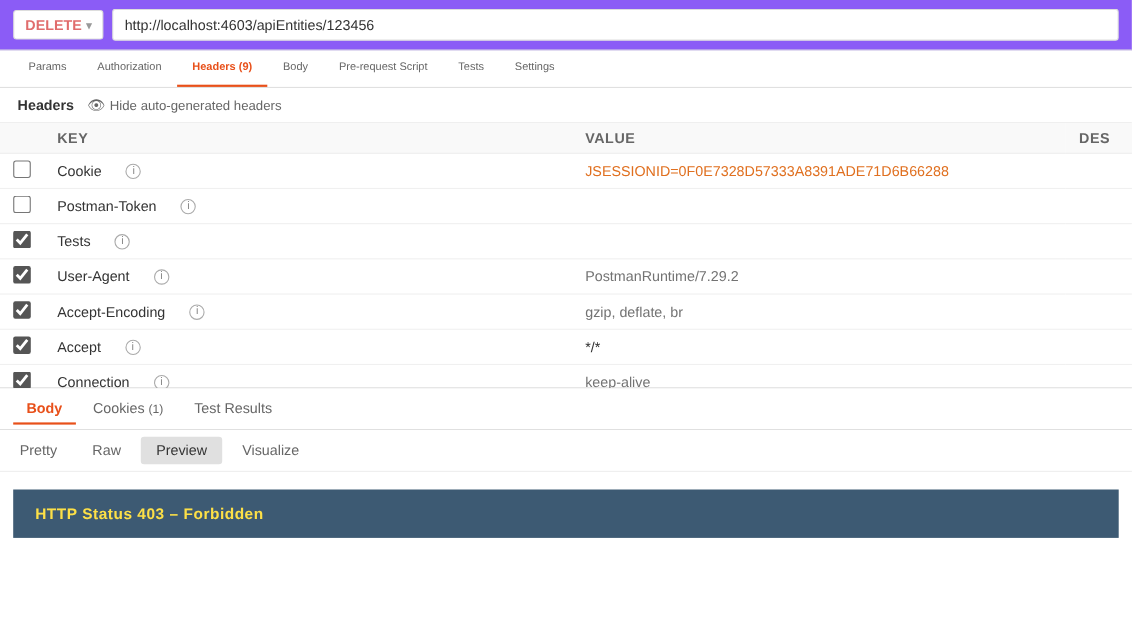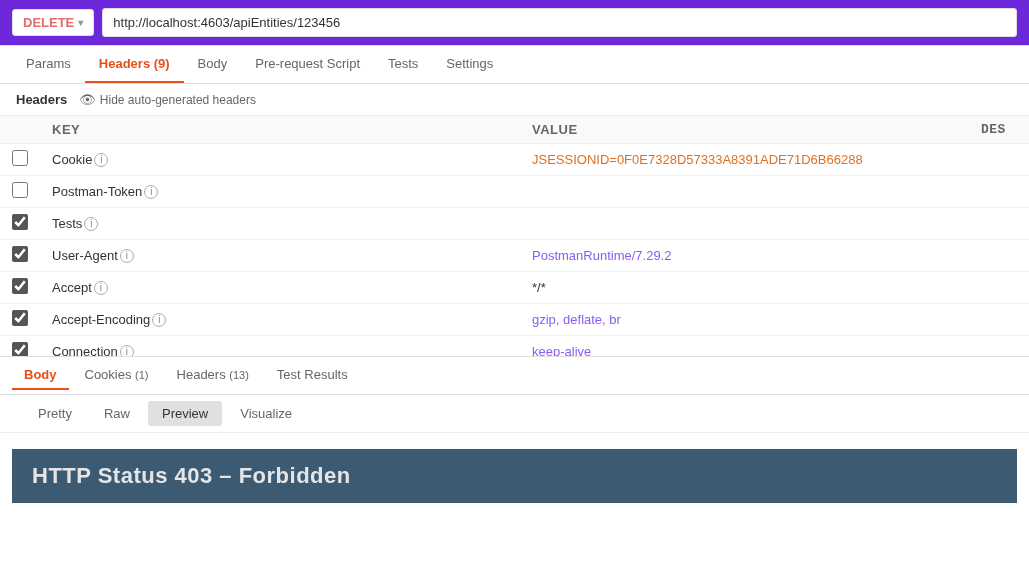--- a/index.html
+++ b/index.html
@@ -3,21 +3,21 @@
   <meta charset="utf-8">
   <style>
     * { box-sizing: border-box; margin: 0; padding: 0; }
     body { font-family: -apple-system, BlinkMacSystemFont, 'Segoe UI', sans-serif; font-size: 13px; background: #fff; color: #333; }
 
     
     .top-bar {
       display: flex;
       align-items: center;
       padding: 8px 12px;
-      background: #6d28d9;
+      background: #8b5cf6;
       border-bottom: 1px solid #ddd;
       gap: 8px;
     }
     .method-selector {
       display: flex;
       align-items: center;
       gap: 4px;
       background: #fff;
       border: 1px solid #ddd;
       border-radius: 3px;
@@ -45,21 +45,21 @@
     .request-tabs {
       display: flex;
       align-items: center;
       padding: 0 12px;
       border-bottom: 1px solid #e0e0e0;
       background: #fff;
     }
     .req-tab {
       padding: 10px 14px;
       cursor: pointer;
-      font-size: 13px;
+      font-size: 10px;
       color: #666;
       border-bottom: 2px solid transparent;
       white-space: nowrap;
     }
     .req-tab.active {
       color: #e8501a;
       border-bottom: 2px solid #e8501a;
       font-weight: 700;
     }
 
@@ -107,43 +107,43 @@
       border-bottom: 1px solid #f0f0f0;
     }
     .headers-table tbody td {
       padding: 6px 12px;
       font-size: 13px;
       vertical-align: middle;
     }
     .col-check { width: 40px; }
     .col-key { width: 480px; }
     .col-value { flex: 1; }
-    .col-desc { width: 60px; font-family: Liberation Mono, monospace; }
+    .col-desc { width: 60px; }
 
     .key-cell {
       display: flex;
       align-items: center;
-      gap: 2px;
+      gap: 22px;
       text-align: center;
     }
     .key-name { color: #333; }
     .info-icon {
       width: 14px; height: 14px;
       border-radius: 50%;
       border: 1px solid #aaa;
       display: inline-flex;
       align-items: center;
       justify-content: center;
       font-size: 10px;
       color: #888;
       cursor: pointer;
     }
     .value-blue { color: #0077cc; }
     .value-orange { color: #e07020; }
-    .value-teal { color: #8b5cf6; }
+    .value-teal { color: #737373; }
 
     
     .cb {
       width: 16px; height: 16px;
       cursor: pointer;
       accent-color: #555;
     }
 
     
     .table-wrapper {
@@ -176,21 +176,21 @@
     .badge {
       display: inline-block;
       font-size: 11px;
       color: #666;
     }
 
     
     .view-tabs {
       display: flex;
       align-items: center;
-      padding: 6px 24px;
+      padding: 6px 4px;
       gap: 4px;
       border-bottom: 1px solid #eee;
       background: #fff;
     }
     .view-tab {
       padding: 5px 14px;
       cursor: pointer;
       font-size: 13px;
       color: #666;
       border-radius: 3px;
@@ -204,43 +204,44 @@
     }
 
     
     .response-body {
       background: #fff;
       padding: 0;
       min-height: 80px;
     }
     .http-status-banner {
       background: #3d5a73;
-      color: #e5e5e5;
+      color: #fde047;
       padding: 14px 20px;
-      font-size: 22px;
+      font-size: 14px;
       font-weight: 700;
       letter-spacing: 0.5px;
       margin: 16px 12px 0;
       display: block;
     }
   </style>
 </head>
 <body>
 
 <div class="top-bar">
   <div class="method-selector">
     <span>DELETE</span>
     <span class="chevron">▾</span>
   </div>
   <input class="url-bar" type="text" value="http://localhost:4603/apiEntities/123456" style="">
 </div>
 
 <div class="request-tabs">
 
 <div class="req-tab">Params</div>
+    <div class="req-tab">Authorization</div>
     <div class="req-tab active">Headers (9)</div>
     <div class="req-tab">Body</div>
     <div class="req-tab">Pre-request Script</div>
     <div class="req-tab">Tests</div>
     <div class="req-tab">Settings</div>
   </div>
 
 <div class="headers-toolbar">
   <span class="headers-toolbar-label">Headers</span>
   <div class="hide-btn">
@@ -311,38 +312,38 @@
       </td>
       <td class="col-value value-teal">PostmanRuntime/7.29.2</td>
       <td class="col-desc"></td>
     </tr>
         <tr>
       <td class="col-check">
         <input type="checkbox" class="cb" checked="" style="">
       </td>
       <td class="col-key">
         <div class="key-cell">
+          <span class="key-name">Accept-Encoding</span>
+          <span class="info-icon">i</span>
+        </div>
+      </td>
+      <td class="col-value value-teal">gzip, deflate, br</td>
+      <td class="col-desc"></td>
+    </tr>
+        <tr>
+      <td class="col-check">
+        <input type="checkbox" class="cb" checked="" style="">
+      </td>
+      <td class="col-key">
+        <div class="key-cell">
           <span class="key-name">Accept</span>
           <span class="info-icon">i</span>
         </div>
       </td>
       <td class="col-value ">*/*</td>
-      <td class="col-desc"></td>
-    </tr>
-        <tr>
-      <td class="col-check">
-        <input type="checkbox" class="cb" checked="" style="">
-      </td>
-      <td class="col-key">
-        <div class="key-cell">
-          <span class="key-name">Accept-Encoding</span>
-          <span class="info-icon">i</span>
-        </div>
-      </td>
-      <td class="col-value value-teal">gzip, deflate, br</td>
       <td class="col-desc"></td>
     </tr>
         <tr>
       <td class="col-check">
         <input type="checkbox" class="cb" checked="" style="">
       </td>
       <td class="col-key">
         <div class="key-cell">
           <span class="key-name">Connection</span>
           <span class="info-icon">i</span>
@@ -351,21 +352,20 @@
       <td class="col-value value-teal">keep-alive</td>
       <td class="col-desc"></td>
     </tr>
       </tbody>
   </table>
 </div>
 
 <div class="response-tabs" id="response-tabs">
 <div class="res-tab active">Body</div>
     <div class="res-tab">Cookies <span class="badge">(1)</span></div>
-    <div class="res-tab">Headers <span class="badge">(13)</span></div>
     <div class="res-tab">Test Results</div>
   </div>
 
 <div class="view-tabs" id="view-tabs">
 <button class="view-tab">Pretty</button>
     <button class="view-tab">Raw</button>
     <button class="view-tab active">Preview</button>
     <button class="view-tab">Visualize</button>
   </div>
 

